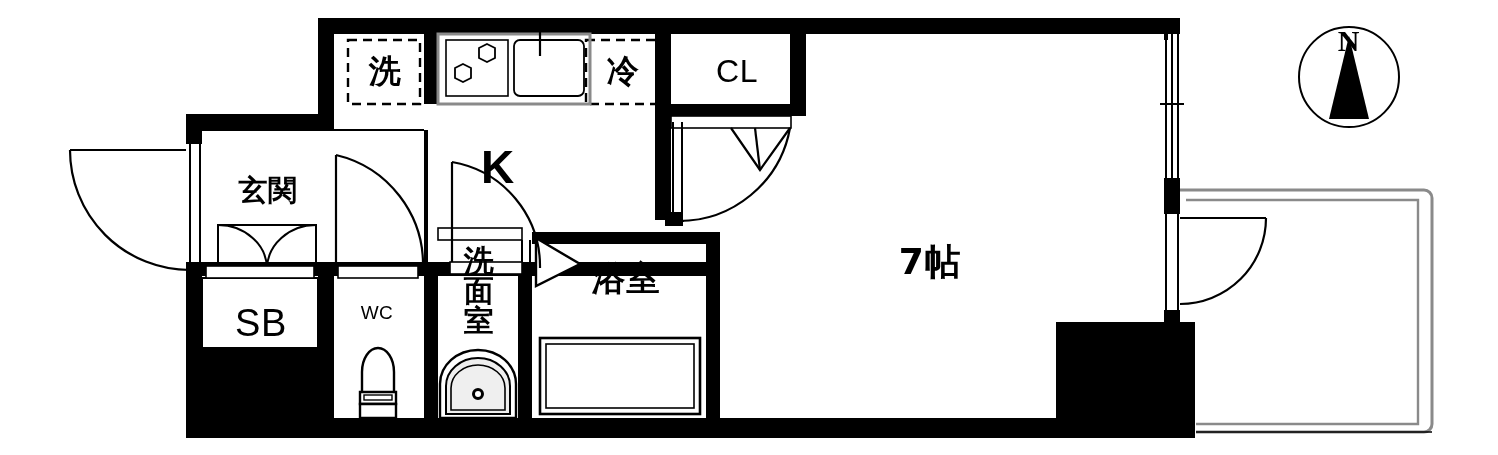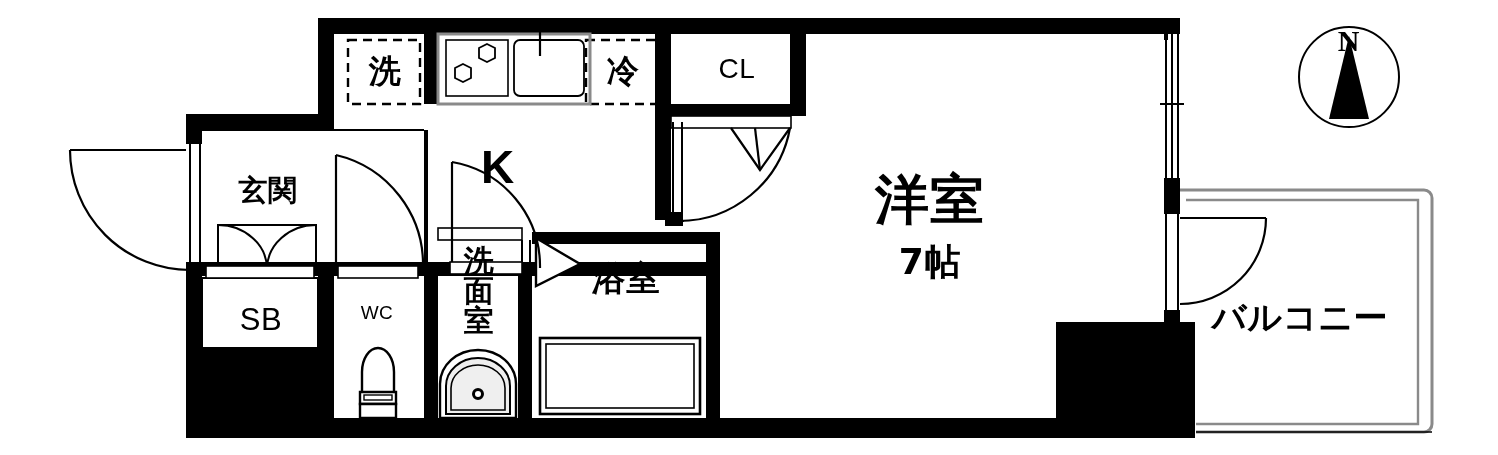--- a/index.html
+++ b/index.html
@@ -204,41 +204,39 @@
     </g>
 
     <g>
       <circle cx="1349" cy="77" r="50" fill="#fff" stroke="#000" stroke-width="2"></circle>
       <polygon points="1349,36 1369,119 1329,119" fill="#000"></polygon>
     </g>
   </svg>
 
   <div class="lbl jp" style="left:232px;top:176px;width:72px;font-size:29px;">玄関</div>
 
-  <div class="lbl lat" style="left:226px;top:304px;width:70px;font-size:31px;">SB</div>
+  <div class="lbl lat" style="left:226px;top:304px;width:70px;font-size:38px;">SB</div>
 
   <div class="lbl lat" style="left:341px;top:303px;width:72px;font-size:19px;">WC</div>
 
   <div class="lbl lat" style="left:476px;top:144px;width:44px;font-size:46px;font-weight:700;">K</div>
 
   <div class="lbl jp" style="left:368px;top:55px;width:34px;font-size:32px;">洗</div>
 
   <div class="lbl jp" style="left:606px;top:55px;width:34px;font-size:32px;">冷</div>
 
-  <div class="lbl lat" style="left:706px;top:55px;width:62px;font-size:28px;">CL</div>
+  <div class="lbl lat" style="left:706px;top:55px;width:62px;font-size:32px;">CL</div>
 
   <div class="lbl jp stack" style="left:459px;top:246px;width:40px;font-size:30px;">
     <div>洗</div>
     <div>面</div>
     <div>室</div>
   </div>
 
   <div class="lbl jp" style="left:588px;top:262px;width:76px;font-size:34px;font-family:Liberation Serif, serif;">浴室</div>
 
-  <div class="lbl jp" style="left:868px;top:172px;width:124px;font-size:54px;">洋室</div>
 
   <div class="lbl jp" style="left:868px;top:244px;width:124px;font-size:36px;">7帖</div>
 
-  <div class="lbl jp" style="left:1204px;top:300px;width:192px;font-size:34px;">バルコニー</div>
 
   <div class="lbl lat" style="left:1330px;top:26px;width:38px;font-size:30px;font-family:'Liberation Serif',serif;font-weight:700;">N</div>
 
 </div>
 
 </body></html>

